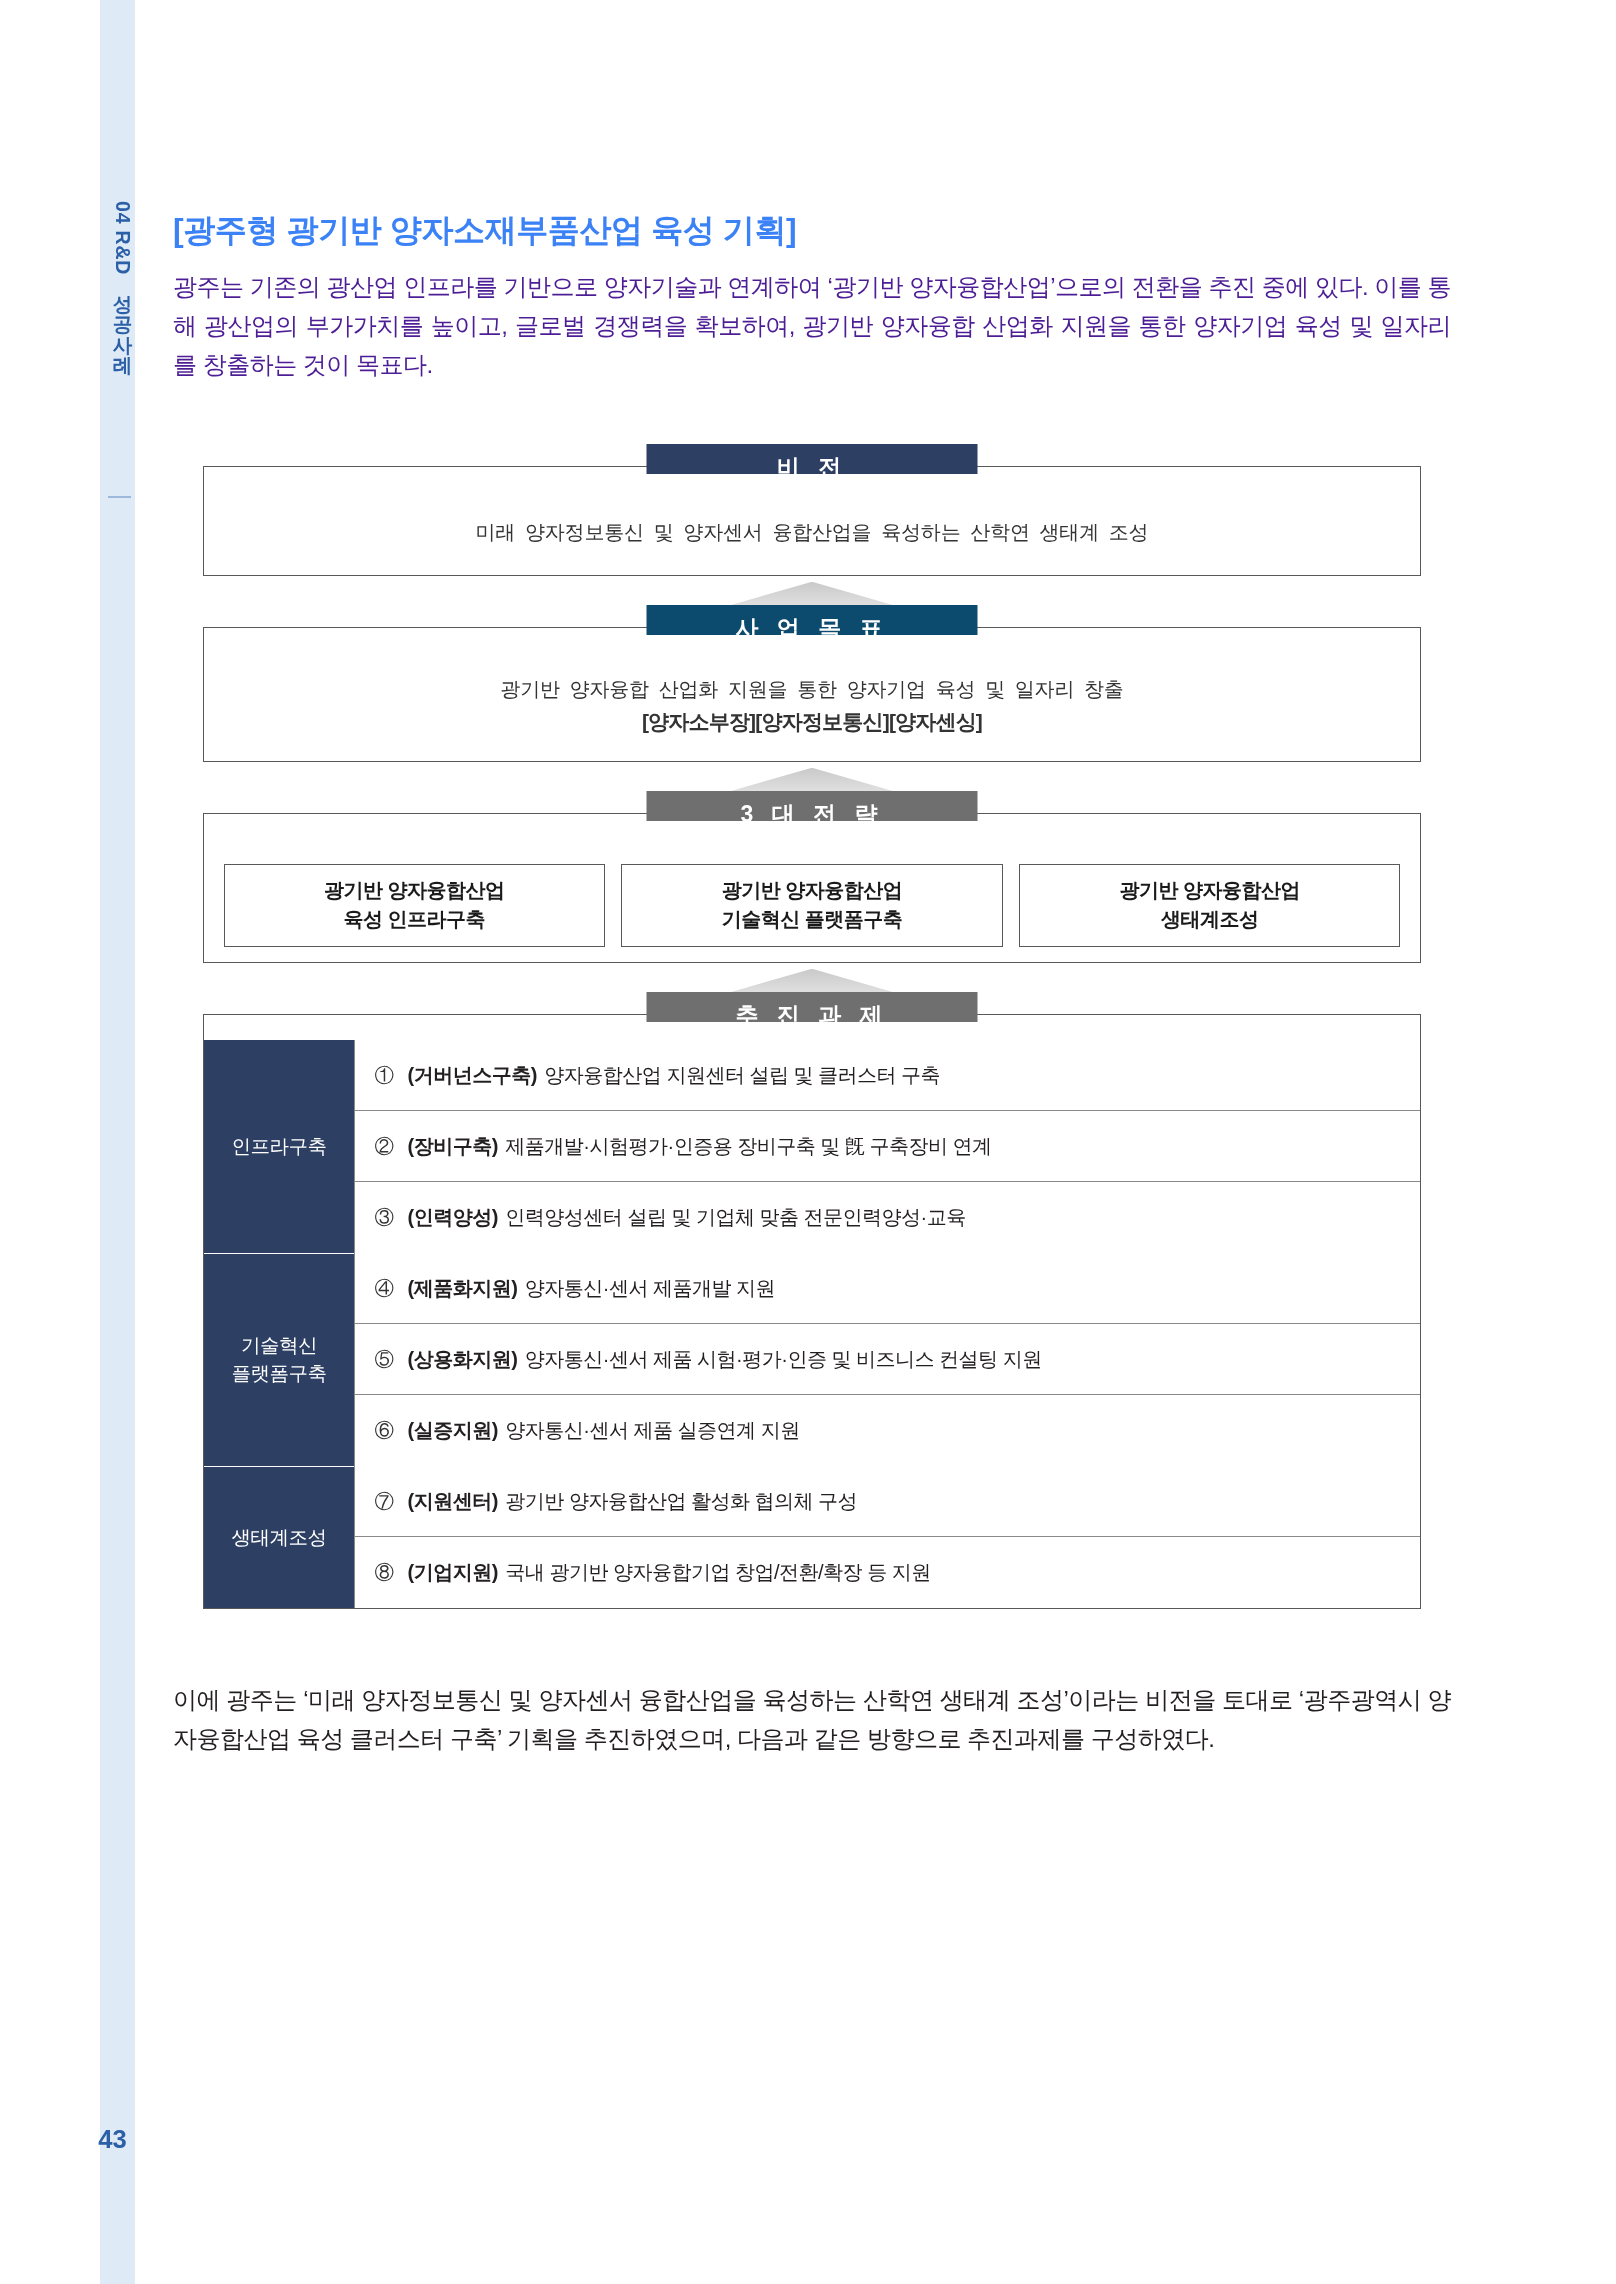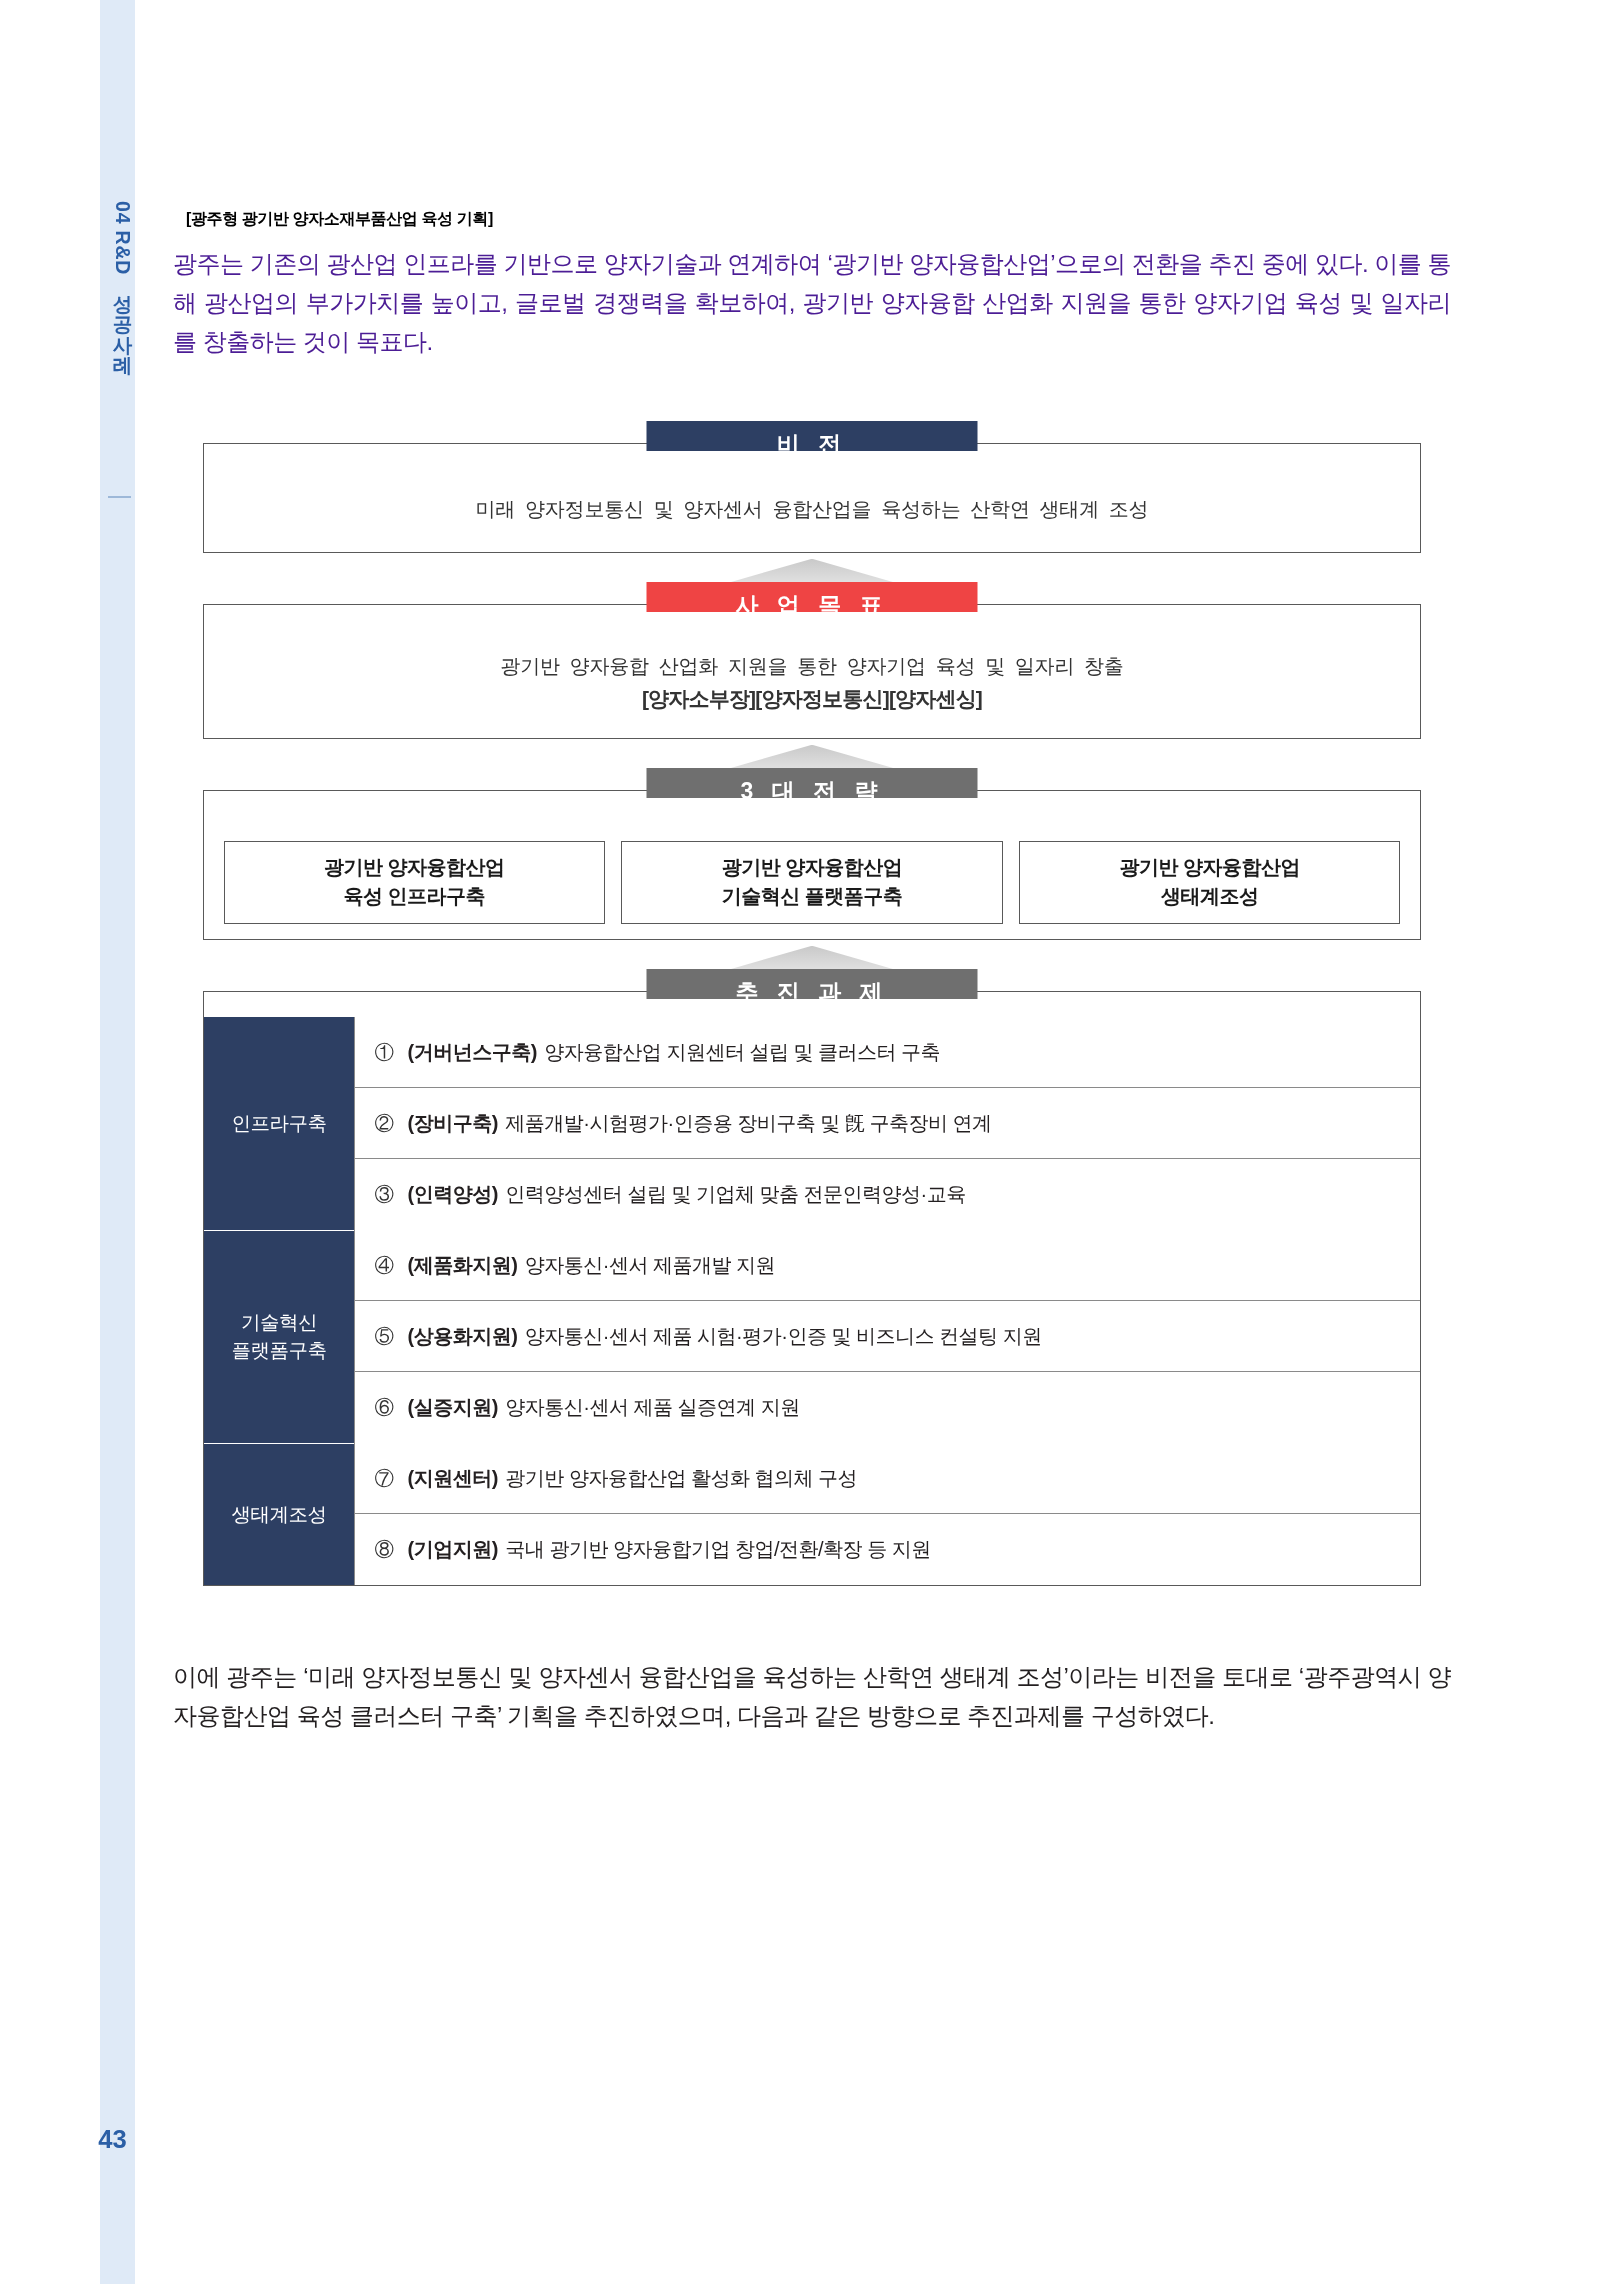--- a/index.html
+++ b/index.html
@@ -63,26 +63,25 @@
 
   
   .content {
     position: absolute;
     left: 173px;
     top: 209px;
     width: 1278px;
   }
 
   .heading {
-    font-size: 16px;
-    font-weight: bold;
-    color: #000000;
+    font-size: 32px;
+    font-weight: bold;
+    color: #3b82f6;
     letter-spacing: -0.4px;
     margin-bottom: 15px;
-    margin-left: 13px;
   }
   .para {
     font-size: 24px;
     line-height: 1.62;
     color: #4c1d95;
     letter-spacing: -0.5px;
     text-align: justify;
   }
 
   
@@ -107,21 +106,21 @@
     line-height: 47px;
     width: 331px;
     text-align: center;
     color: #ffffff;
     font-size: 23px;
     font-weight: bold;
     letter-spacing: 6px;
     box-sizing: border-box;
   }
   .title-vision { background: #2d3f63; }
-  .title-goal   { background: #ef4444; }
+  .title-goal   { background: #0c4a6e; }
   .title-strat  { background: #6f6f6f; }
   .title-task   { background: #6f6f6f; }
 
   .band-body {
     text-align: center;
     font-size: 20px;
     color: #333;
     letter-spacing: -0.2px;
   }
 

